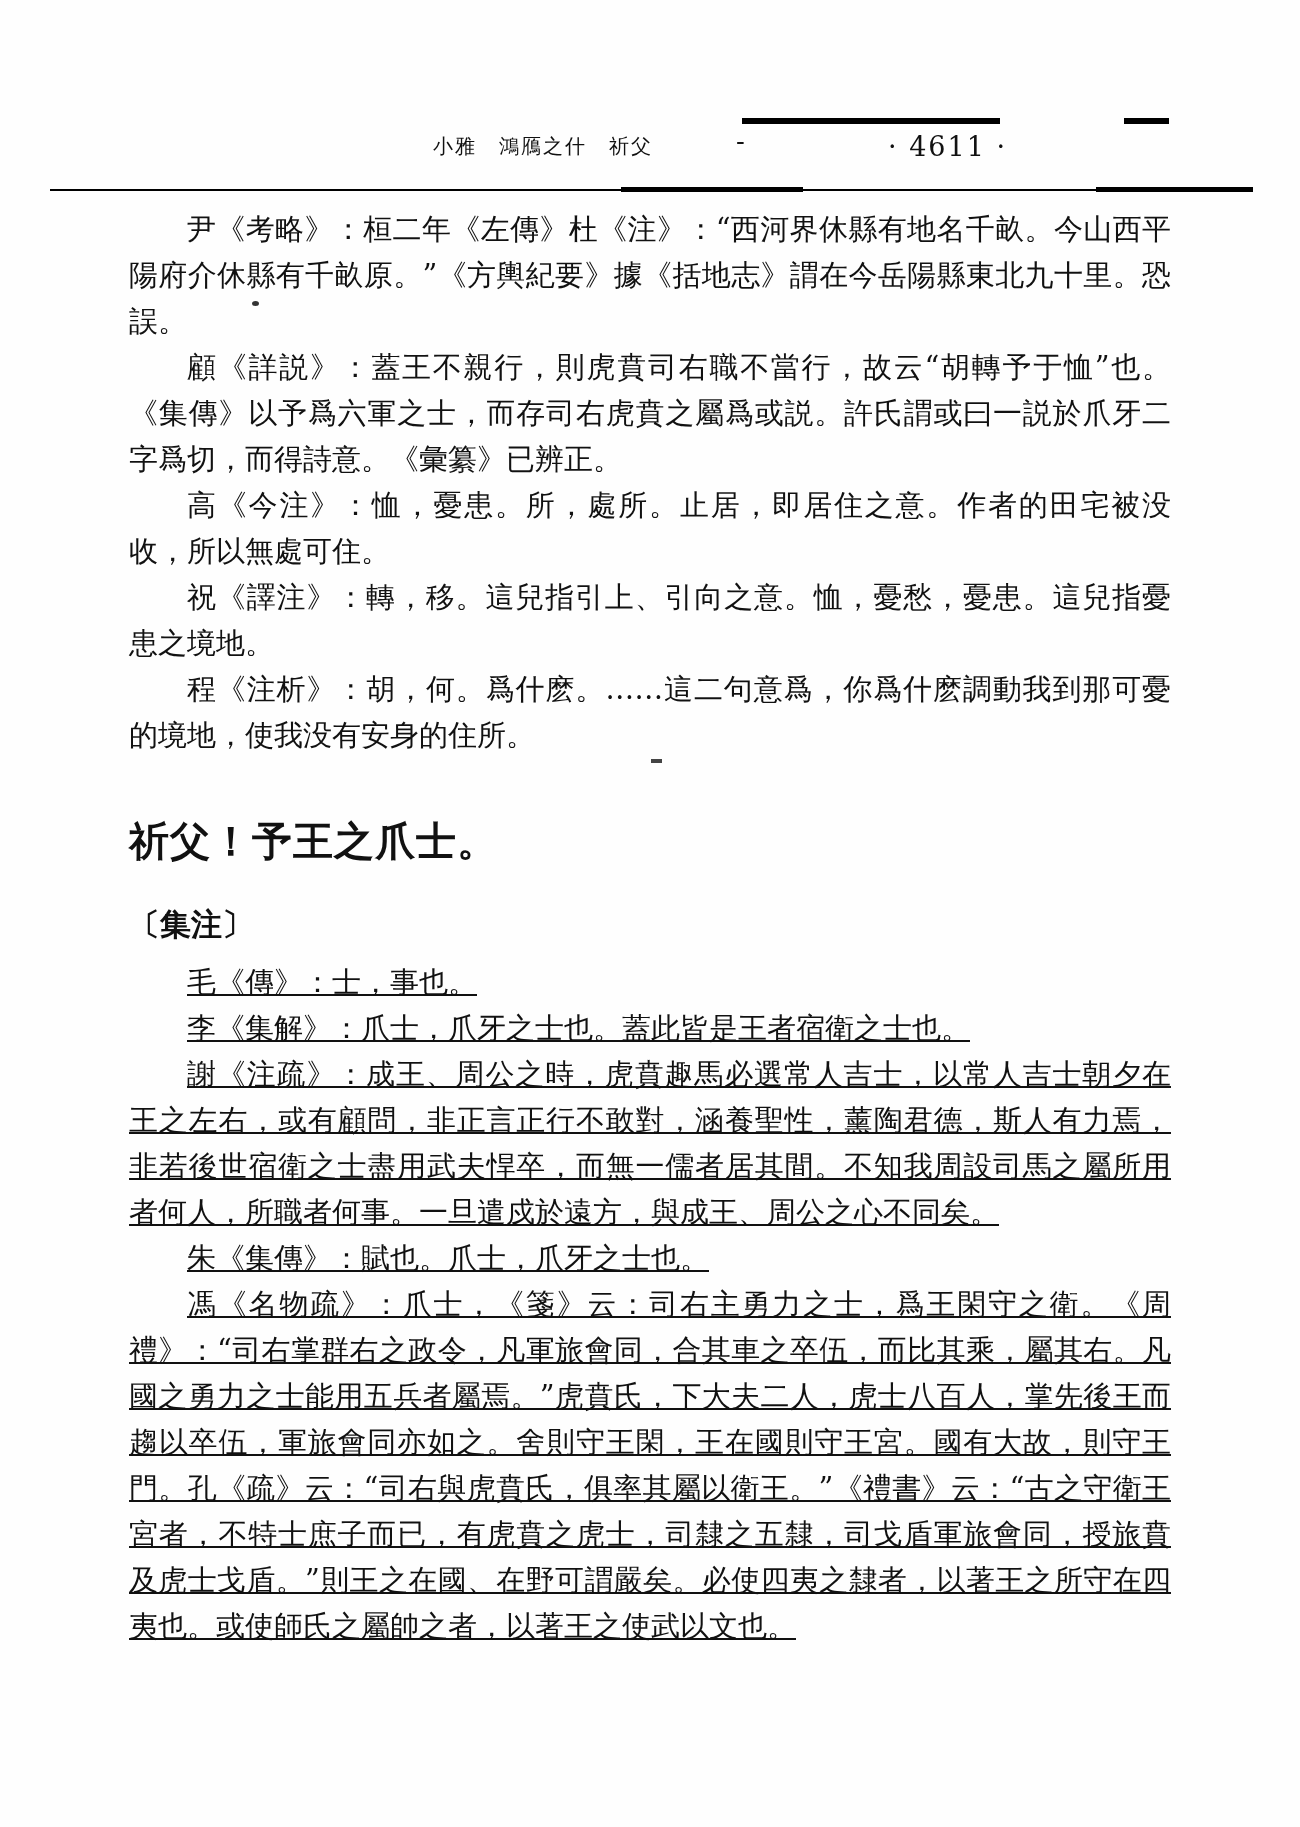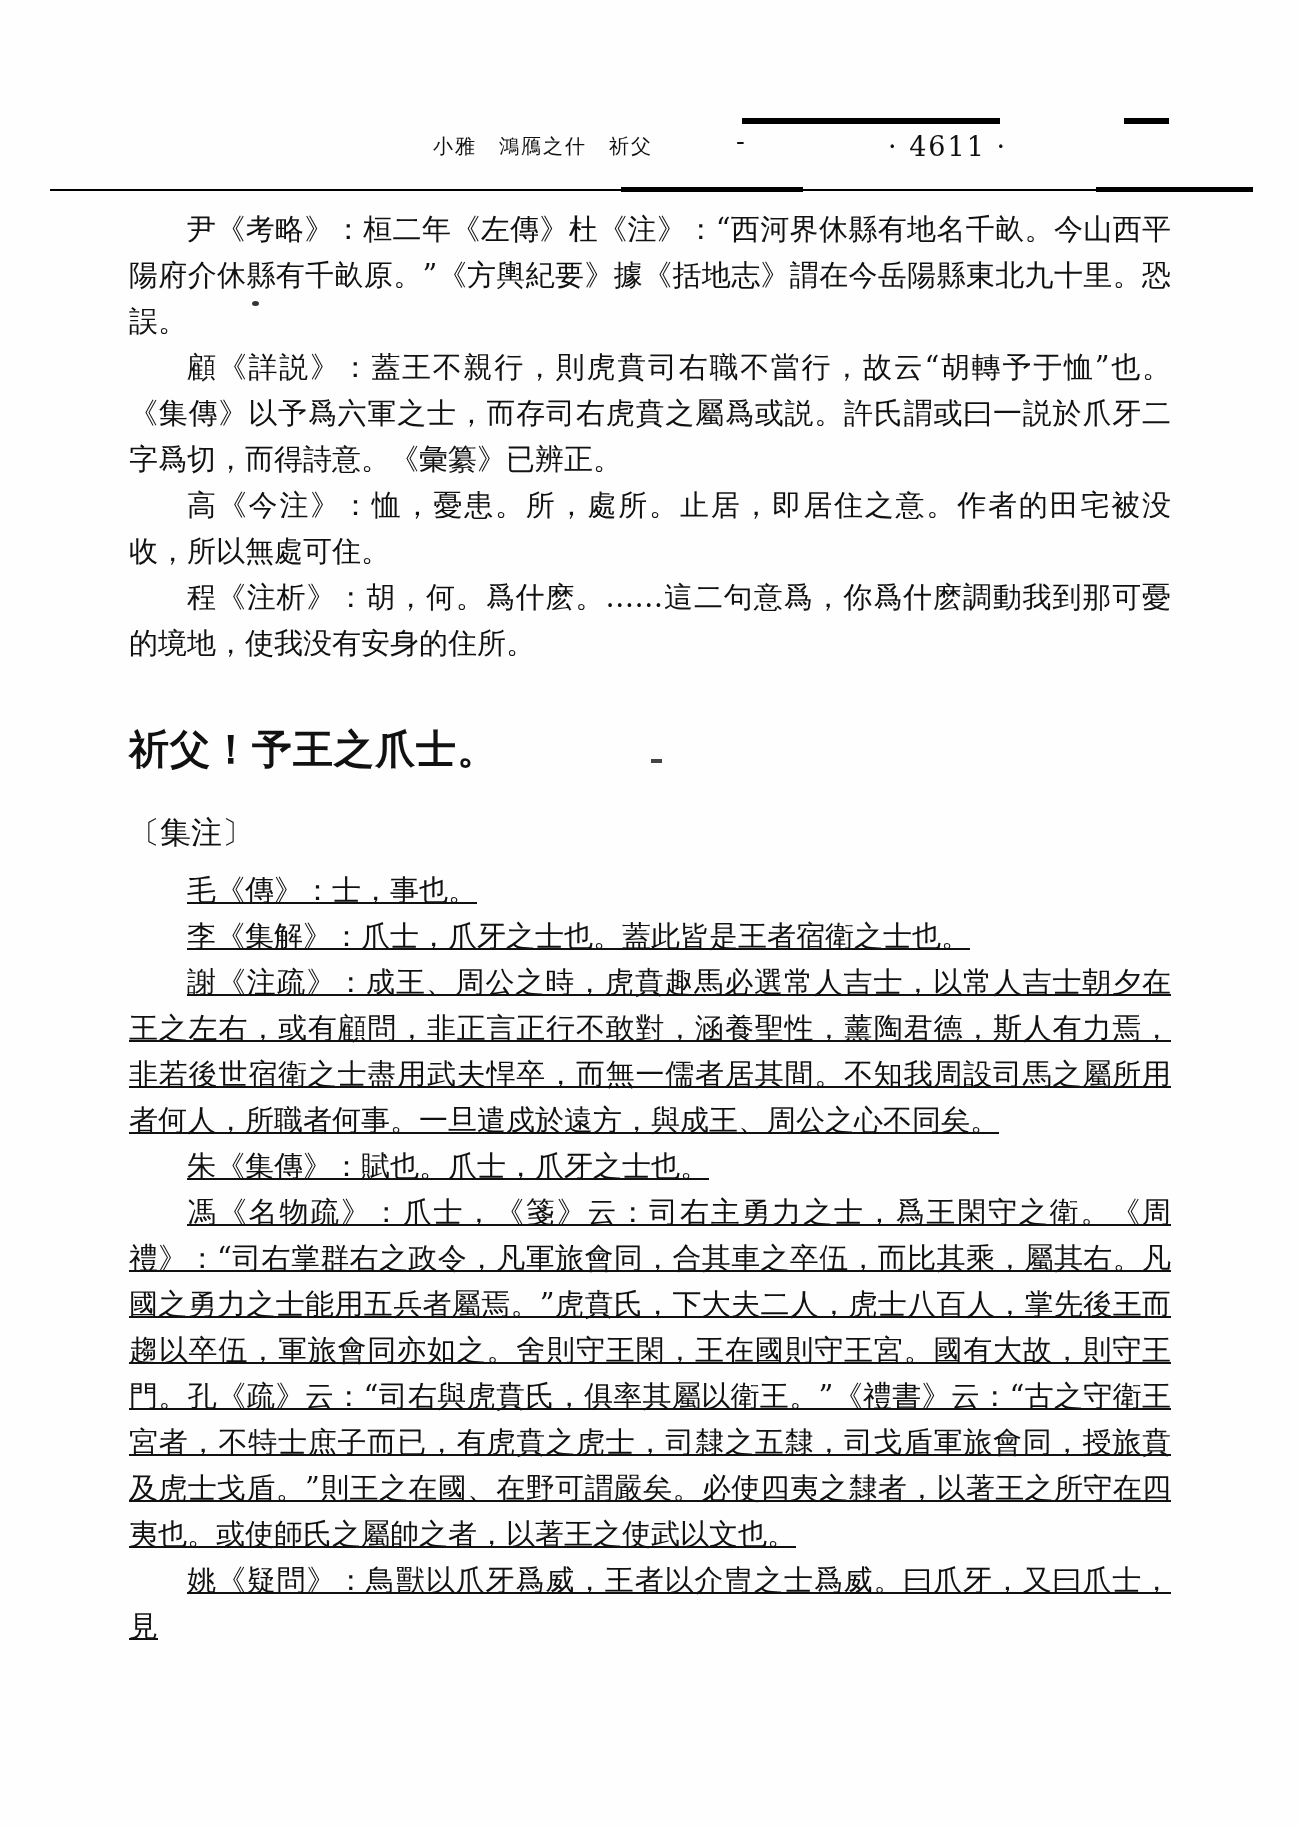--- a/index.html
+++ b/index.html
@@ -64,21 +64,21 @@
     margin: 56px 0 0 0;
     font-size: 40px;
     font-weight: bold;
     line-height: 54px;
     letter-spacing: 1px;
     text-indent: 0;
   }
   .section-label {
     margin: 32px 0 0 0;
     font-size: 31px;
-    font-weight: normal;
+    font-weight: bold;
     line-height: 48px;
     text-indent: 0;
   }
   .commentary-block {
     margin-top: 11px;
     text-decoration: underline;
   }
 </style>
 </head>
 <body>
@@ -96,30 +96,30 @@
   <div class="rule-thick-b"></div>
 
   <div class="artifact-dot-a"></div>
   <div class="artifact-dot-b"></div>
 
   <div class="content">
 
     <p class="para">尹《考略》：桓二年《左傳》杜《注》：“西河界休縣有地名千畝。今山西平陽府介休縣有千畝原。”《方輿紀要》據《括地志》謂在今岳陽縣東北九十里。恐誤。</p>
     <p class="para">顧《詳説》：蓋王不親行，則虎賁司右職不當行，故云“胡轉予于恤”也。《集傳》以予爲六軍之士，而存司右虎賁之屬爲或説。許氏謂或曰一説於爪牙二字爲切，而得詩意。《彙纂》已辨正。</p>
     <p class="para">高《今注》：恤，憂患。所，處所。止居，即居住之意。作者的田宅被没收，所以無處可住。</p>
+    <p class="para">祝《譯注》：轉，移。這兒指引上、引向之意。恤，憂愁，憂患。這兒指憂患之境地。</p>
     <p class="para">程《注析》：胡，何。爲什麽。……這二句意爲，你爲什麽調動我到那可憂的境地，使我没有安身的住所。</p>
 
     <p class="verse-heading">祈父！予王之爪士。</p>
 
     <p class="section-label">〔集注〕</p>
 
     <div class="commentary-block">
       <p class="para">毛《傳》：士，事也。</p>
       <p class="para">李《集解》：爪士，爪牙之士也。蓋此皆是王者宿衛之士也。</p>
       <p class="para">謝《注疏》：成王、周公之時，虎賁趣馬必選常人吉士，以常人吉士朝夕在王之左右，或有顧問，非正言正行不敢對，涵養聖性，薰陶君德，斯人有力焉，非若後世宿衛之士盡用武夫悍卒，而無一儒者居其間。不知我周設司馬之屬所用者何人，所職者何事。一旦遣戍於遠方，與成王、周公之心不同矣。</p>
       <p class="para">朱《集傳》：賦也。爪士，爪牙之士也。</p>
       <p class="para">馮《名物疏》：爪士，《箋》云：司右主勇力之士，爲王閑守之衛。《周禮》：“司右掌群右之政令，凡軍旅會同，合其車之卒伍，而比其乘，屬其右。凡國之勇力之士能用五兵者屬焉。”虎賁氏，下大夫二人，虎士八百人，掌先後王而趨以卒伍，軍旅會同亦如之。舍則守王閑，王在國則守王宮。國有大故，則守王門。孔《疏》云：“司右與虎賁氏，俱率其屬以衛王。”《禮書》云：“古之守衛王宮者，不特士庶子而已，有虎賁之虎士，司隸之五隸，司戈盾軍旅會同，授旅賁及虎士戈盾。”則王之在國、在野可謂嚴矣。必使四夷之隸者，以著王之所守在四夷也。或使師氏之屬帥之者，以著王之使武以文也。</p>
-      <p class="para">姚《疑問》：鳥獸以爪牙爲威，王者以介冑之士爲威。曰爪牙，又曰爪士，見</p>
     </div>
 
   </div>
 
 </div>
 
 </body></html>

